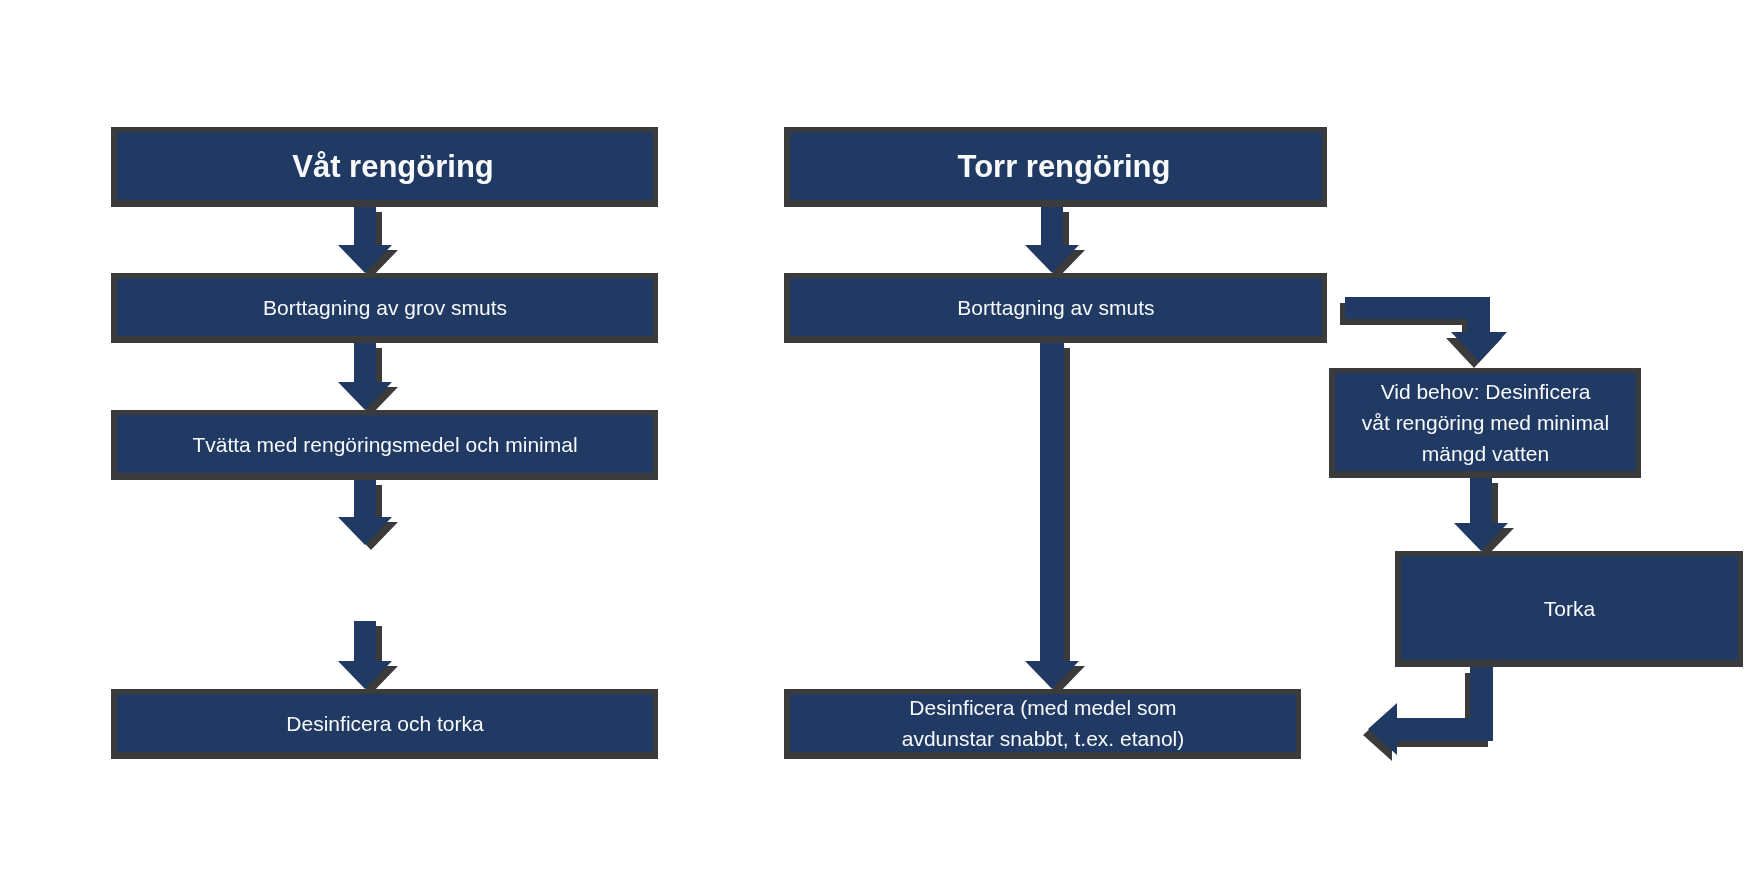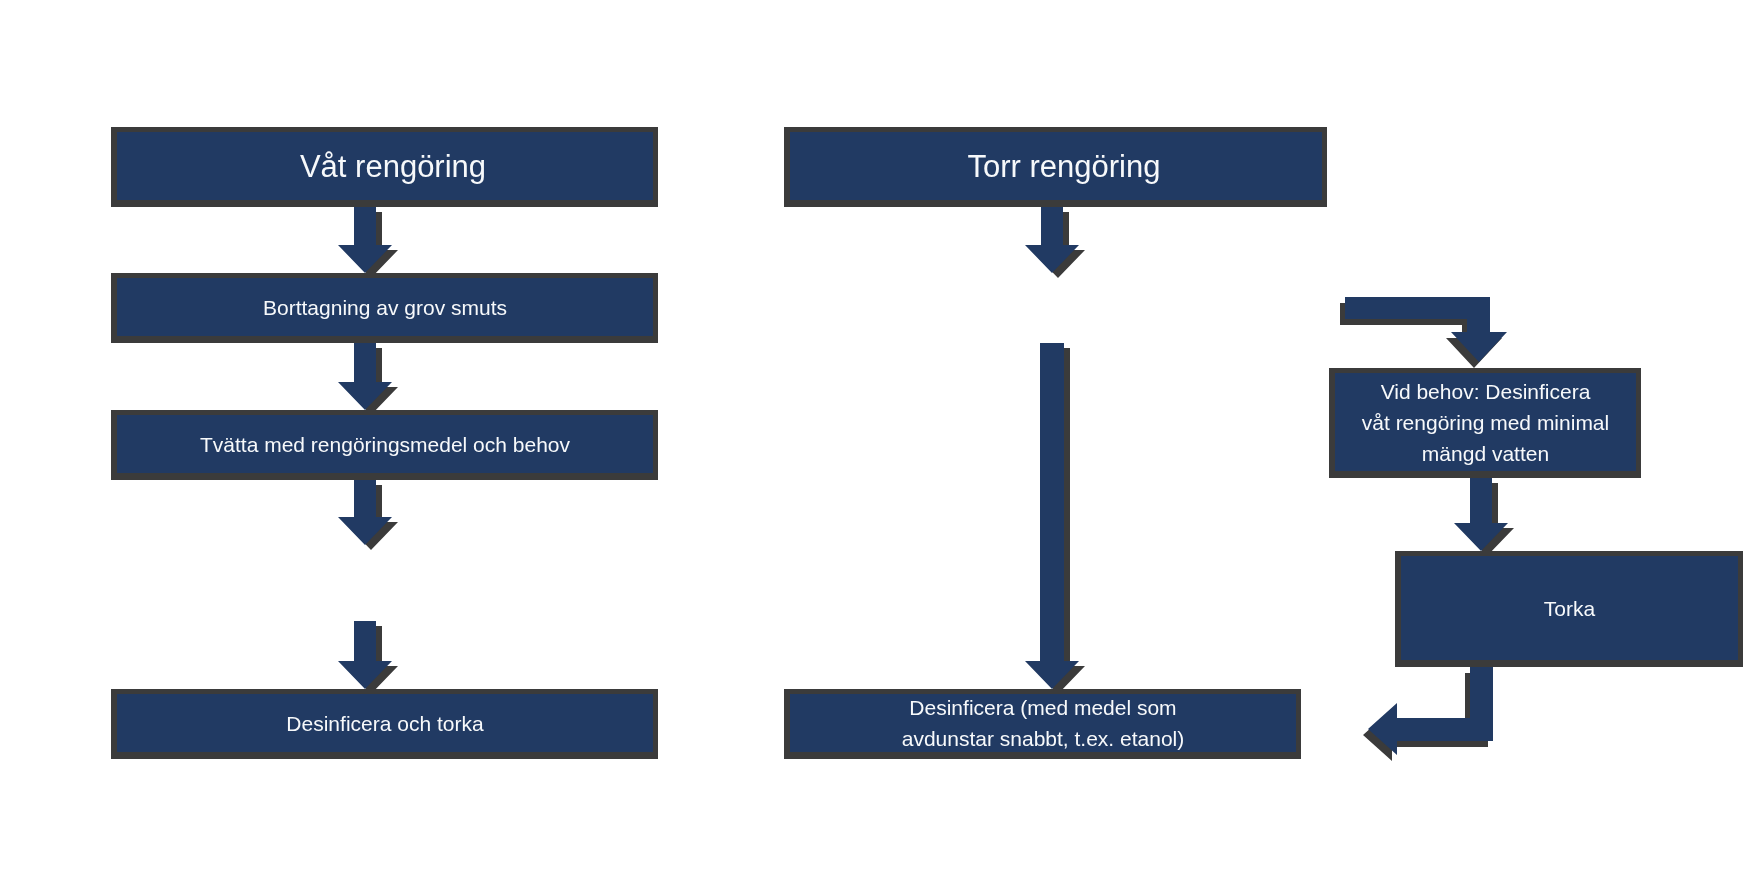--- a/index.html
+++ b/index.html
@@ -26,21 +26,21 @@
     color: var(--text-color);
     display: flex;
     align-items: center;
     justify-content: center;
     text-align: center;
     font-size: 21px;
     line-height: 31px;
     white-space: pre-line;
   }
   .box.header {
-    font-weight: normal;
+    font-weight: bold;
     font-size: 31px;
     padding-left: 16px;
   }
   svg.arrow {
     position: absolute;
     overflow: visible;
     filter: drop-shadow(6px 5px 0 var(--box-border));
   }
   svg.arrow.shadow-left { filter: drop-shadow(-5px 6px 0 var(--box-border)); }
   svg.arrow polygon { fill: var(--box-fill); }
@@ -55,39 +55,40 @@
   <svg class="arrow" style="left:338px; top:207px" width="54" height="66" viewBox="0 0 54 66">
     <polygon points="16,0 38,0 38,38 54,38 27,66 0,38 16,38"></polygon>
   </svg>
 
   <div class="box" style="left:111px; top:273px; width:547px; height:70px">Borttagning av grov smuts</div>
 
   <svg class="arrow" style="left:338px; top:343px" width="54" height="67" viewBox="0 0 54 67">
     <polygon points="16,0 38,0 38,39 54,39 27,67 0,39 16,39"></polygon>
   </svg>
 
-  <div class="box" style="left:111px; top:410px; width:547px; height:70px">Tvätta med rengöringsmedel och behov</div>
+  <div class="box" style="left:111px; top:410px; width:547px; height:70px">Tvätta med rengöringsmedel och minimal</div>
 
   <svg class="arrow" style="left:338px; top:480px" width="54" height="65" viewBox="0 0 54 65">
     <polygon points="16,0 38,0 38,37 54,37 27,65 0,37 16,37"></polygon>
   </svg>
 
 
   <svg class="arrow" style="left:338px; top:621px" width="54" height="68" viewBox="0 0 54 68">
     <polygon points="16,0 38,0 38,40 54,40 27,68 0,40 16,40"></polygon>
   </svg>
 
   <div class="box" style="left:111px; top:689px; width:547px; height:70px">Desinficera och torka</div>
 
   <div class="box header" style="left:784px; top:127px; width:543px; height:80px">Torr rengöring</div>
 
   <svg class="arrow" style="left:1025px; top:207px" width="54" height="66" viewBox="0 0 54 66">
     <polygon points="16,0 38,0 38,38 54,38 27,66 0,38 16,38"></polygon>
   </svg>
 
+  <div class="box" style="left:784px; top:273px; width:543px; height:70px">Borttagning av smuts</div>
 
   <svg class="arrow" style="left:1025px; top:343px" width="54" height="346" viewBox="0 0 54 346">
     <polygon points="15,0 39,0 39,318 54,318 27,346 0,318 15,318"></polygon>
   </svg>
 
   <div class="box" style="left:784px; top:689px; width:517px; height:70px">Desinficera (med medel som
 avdunstar snabbt, t.ex. etanol)</div>
 
   <svg class="arrow shadow-left" style="left:1335px; top:291px" width="180" height="75" viewBox="0 0 180 75">
     <polygon points="10,6 155,6 155,41 172,41 144,71 116,41 132,41 132,28 10,28"></polygon>

